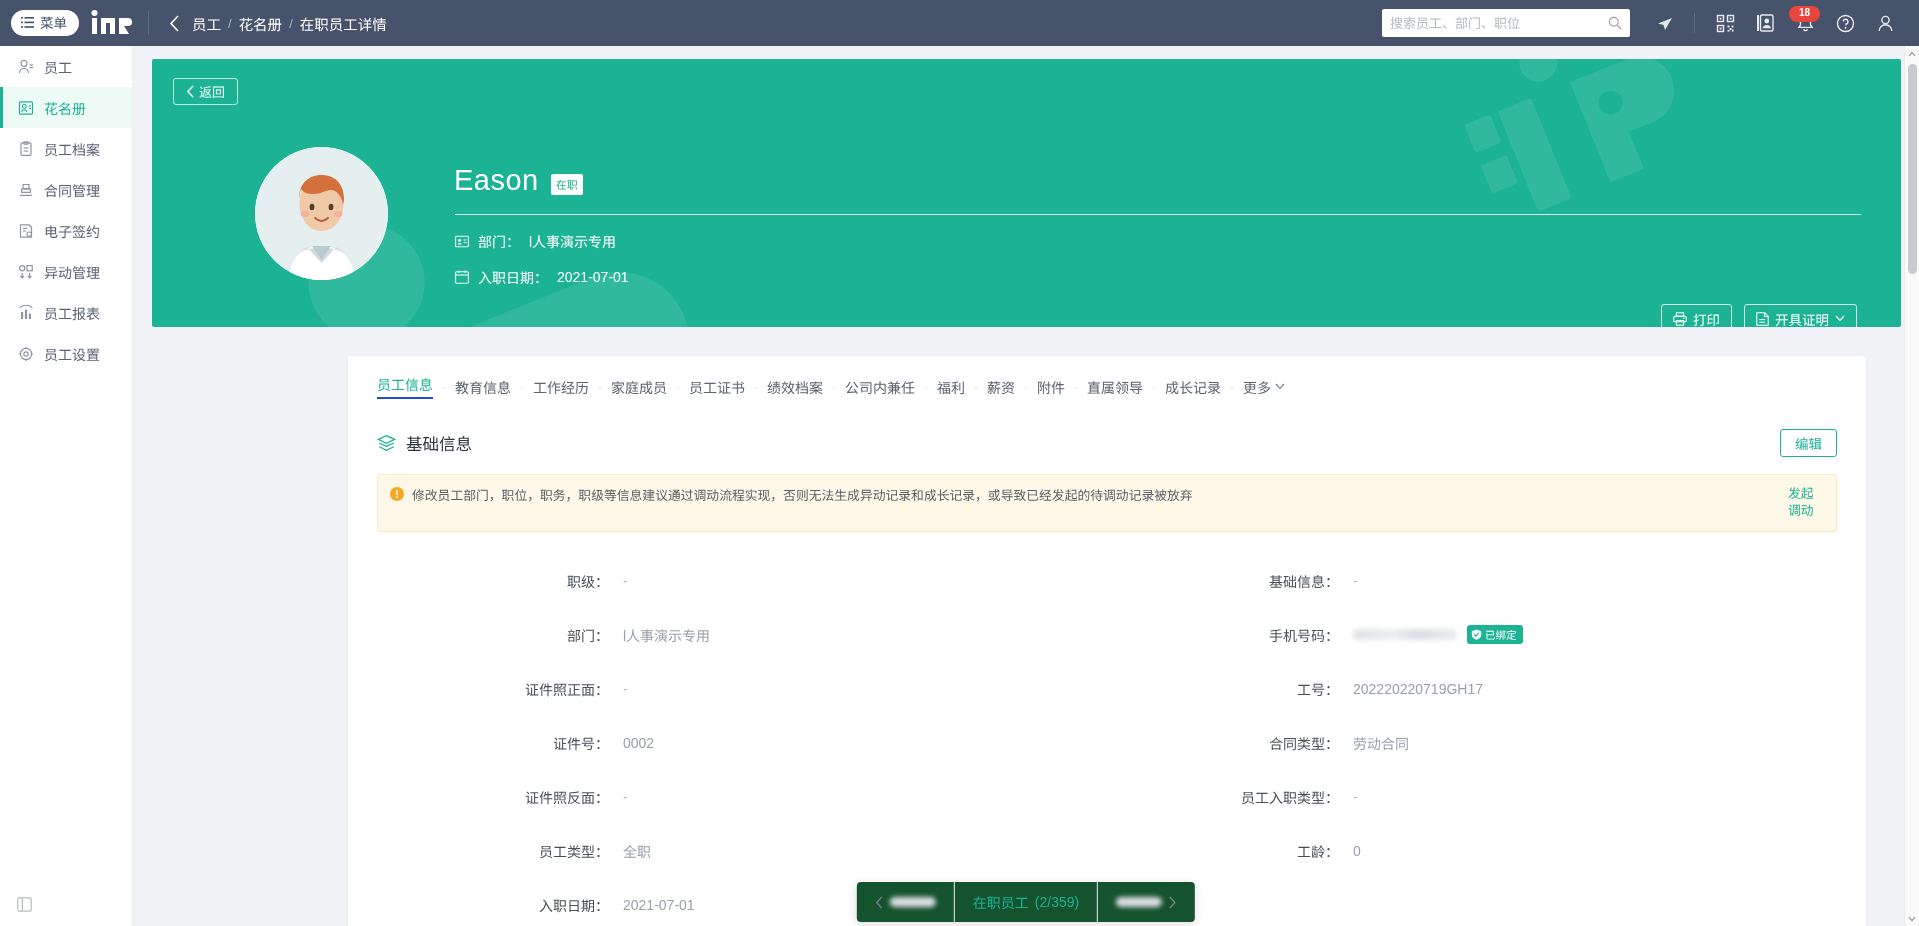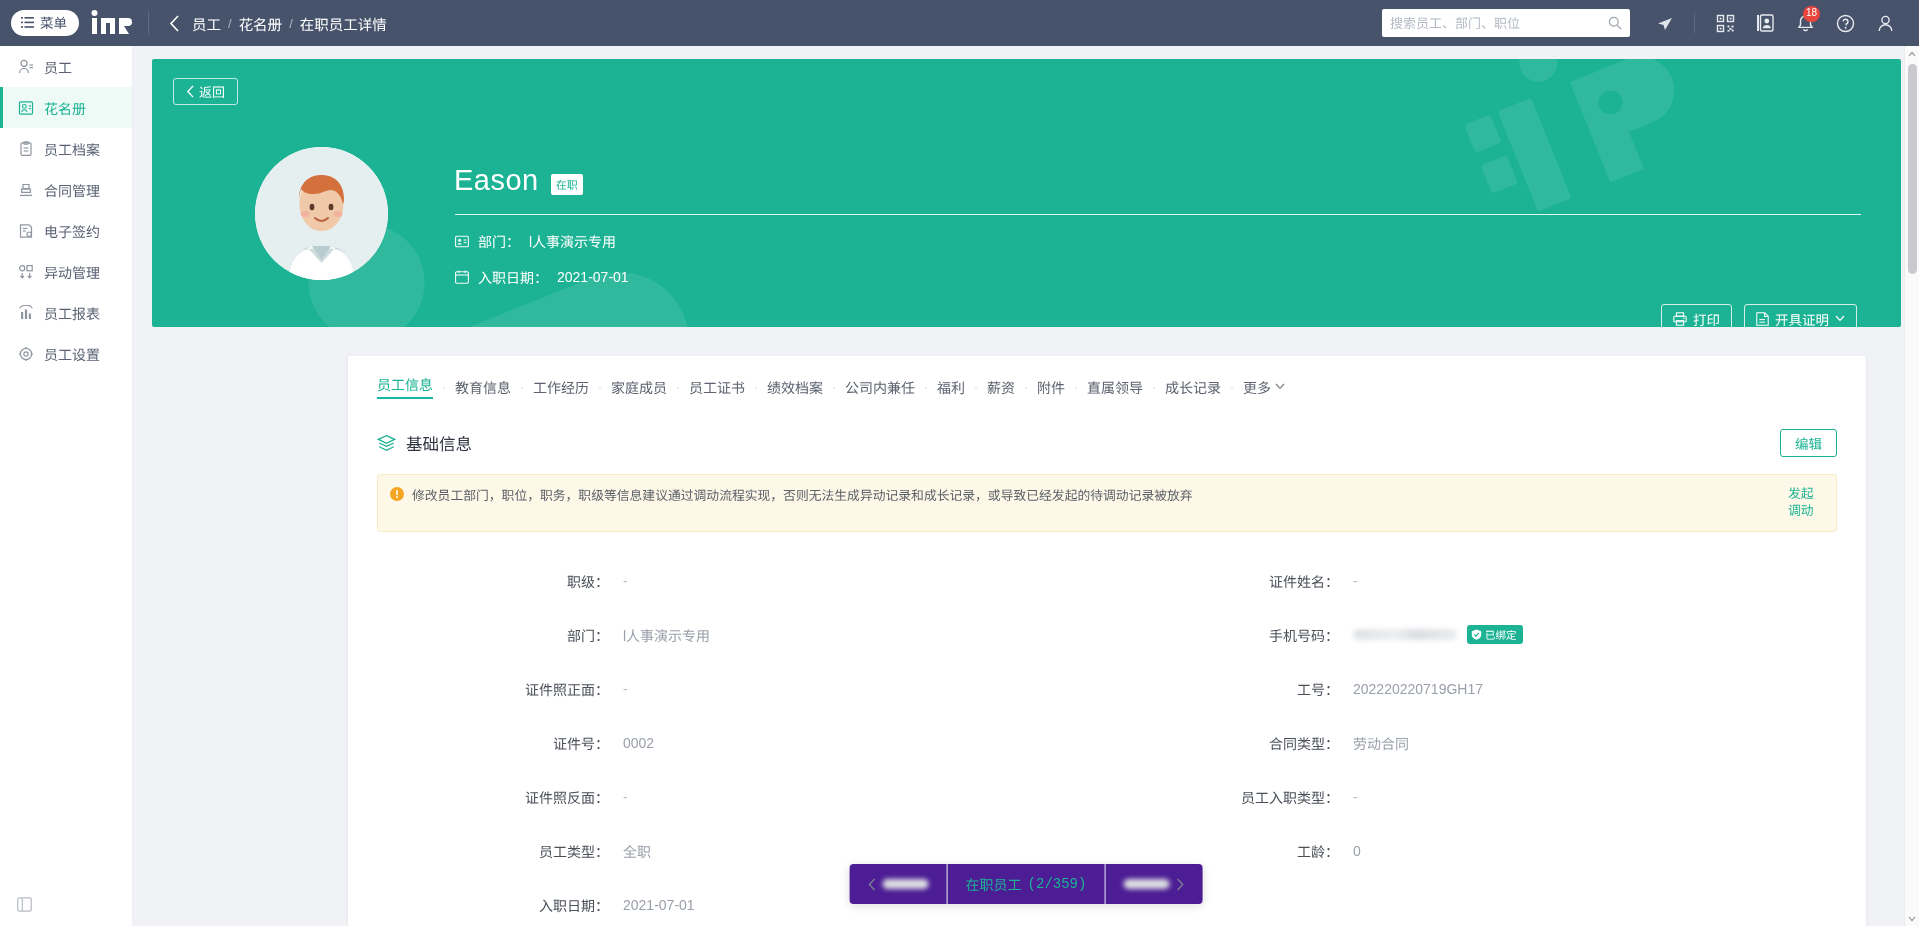--- a/index.html
+++ b/index.html
@@ -43,21 +43,21 @@
     font-family: "Liberation Sans", sans-serif; background: transparent;
   }
   .searchbox input::placeholder { color: #b3b9c4; }
   .ticon {
     width: 40px; height: 46px; display: flex; align-items: center;
     justify-content: center; cursor: pointer; position: relative;
   }
   .badge {
     position: absolute; top: 6px; right: 5px; background: #e8453c; color: #fff;
     font-size: 10px; line-height: 14px; min-width: 16px; height: 16px;
-    border-radius: 8px; text-align: center; padding: 0 3px; font-weight: normal;
+    border-radius: 8px; text-align: center; padding: 0 10px; font-weight: bold;
   }
   .tsep { width: 1px; height: 20px; background: #5e6a80; margin: 0 10px; }
 
   
   .main { flex: 1; display: flex; min-height: 0; }
 
   
   .sidebar {
     width: 133px; flex: 0 0 133px; background: #fff;
     border-right: 1px solid #eceff3; display: flex; flex-direction: column;
@@ -121,21 +121,21 @@
   .panel {
     position: absolute; left: 215px; right: 53px; top: 310px;
     background: #fff; border-radius: 3px; box-shadow: 0 1px 4px rgba(0,0,0,.06);
     min-height: 600px;
   }
   .tabs {
     display: flex; align-items: center; flex-wrap: wrap; padding: 18px 26px 12px 29px;
     font-size: 14px; color: #5d6470; gap: 0;
   }
   .tab { cursor: pointer; white-space: nowrap; }
-  .tab.active { color: #1cb394; border-bottom: 2px solid #14b8a6; padding-bottom: 3px; }
+  .tab.active { color: #1cb394; border-bottom: 2px solid #1d4ed8; padding-bottom: 3px; }
   .tab-dot { color: #c9ced6; margin: 0 9px; font-size: 12px; }
   .tab-more { display: flex; align-items: center; gap: 4px; cursor: pointer; }
 
   .sect-head {
     display: flex; align-items: center; padding: 18px 29px 0 29px;
   }
   .sect-title { font-size: 16.5px; color: #2e3440; display: flex; align-items: center; gap: 10px; }
   .btn-edit {
     margin-left: auto; height: 28px; padding: 0 14px; border: 1px solid #1cb394;
     color: #1cb394; background: #fff; font-size: 13.5px; border-radius: 3px;
@@ -164,24 +164,23 @@
     background: linear-gradient(90deg,#dfe1e5,#eceef1 40%,#dcdee2 60%,#e9ebee);
     filter: blur(2.6px);
   }
   .bound {
     background: #1cb394; color: #fff; font-size: 10.5px; border-radius: 3px;
     padding: 2px 6px 2px 4px; display: flex; align-items: center; gap: 3px;
   }
 
   .pager {
     position: absolute; left: 50%; transform: translateX(-50%);
-    bottom: 22px; display: flex; background: #4c1d95; border-radius: 4px;
+    bottom: 4px; display: flex; background: #14532d; border-radius: 4px;
     box-shadow: 0 2px 10px rgba(0,0,0,.13); overflow: hidden; z-index: 20;
     height: 40px;
-    font-family: Liberation Mono, monospace;
   }
   .pg {
     display: flex; align-items: center; justify-content: center; gap: 6px;
     padding: 0 18px; font-size: 14px; color: #5d6470; cursor: pointer;
     border-right: 1px solid #eceff3;
   }
   .pg:last-child { border-right: 0; }
   .pg.center { color: #1cb394; }
   .pg .blurname {
     display: inline-block; width: 46px; height: 10px; border-radius: 5px;
@@ -617,21 +616,21 @@
               <div class="fval">全职</div>
             </div>
             <div class="frow">
               <div class="flabel">入职日期：</div>
               <div class="fval">2021-07-01</div>
             </div>
           </div>
 
           <div class="fcol">
             <div class="frow">
-              <div class="flabel">证件姓名：</div>
+              <div class="flabel">基础信息：</div>
               <div class="fval dash">-</div>
             </div>
             <div class="frow">
               <div class="flabel">手机号码：</div>
               <div class="fval">
                 <span class="blurred"></span>
                 <span class="bound">
                   <svg width="11" height="11" viewBox="0 0 11 11">
                     <path d="M5.5 .6 L10.2 2.3 v3.4 c0 2.6-2.1 4.3-4.7 5.1 C2.9 10 .8 8.3 .8 5.7 V2.3z" fill="#ffffff"></path>
                     <path d="M3.3 5.5 L4.9 7.1 L7.8 3.9" stroke="#1cb394" stroke-width="1.2" fill="none"></path>

